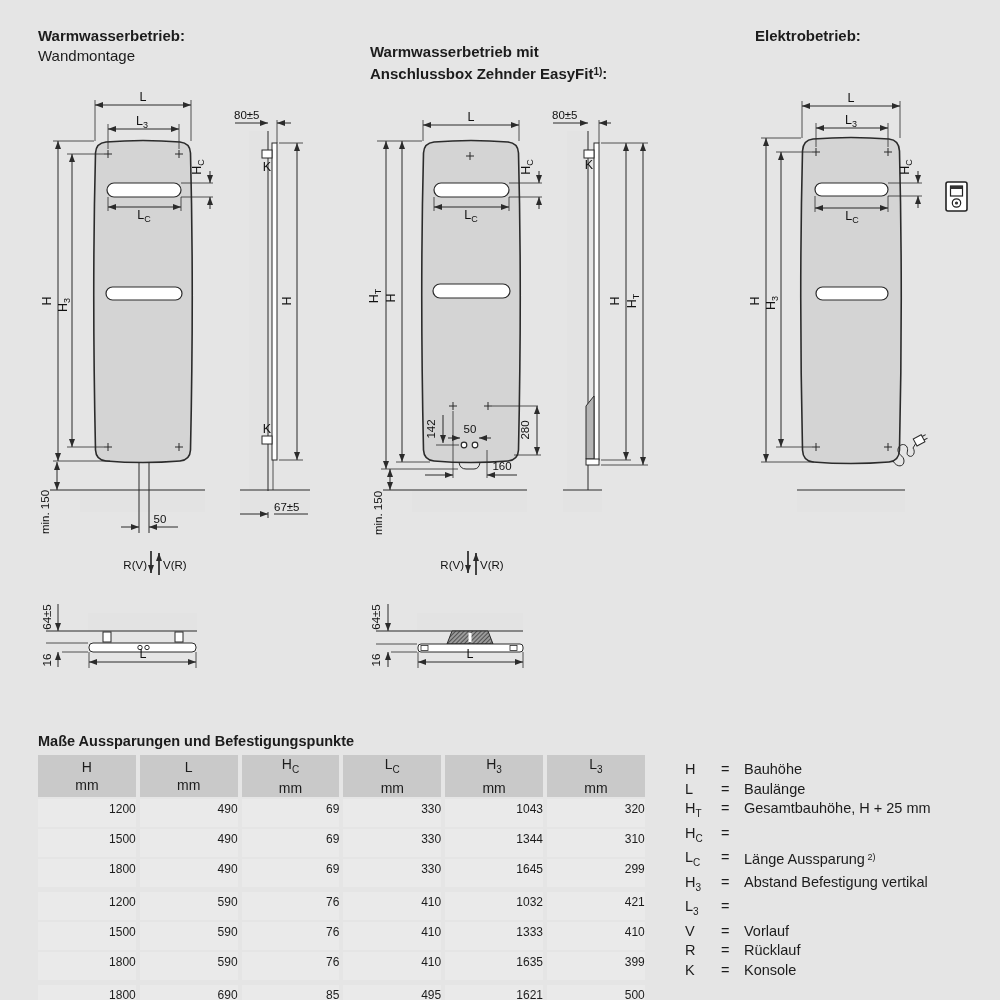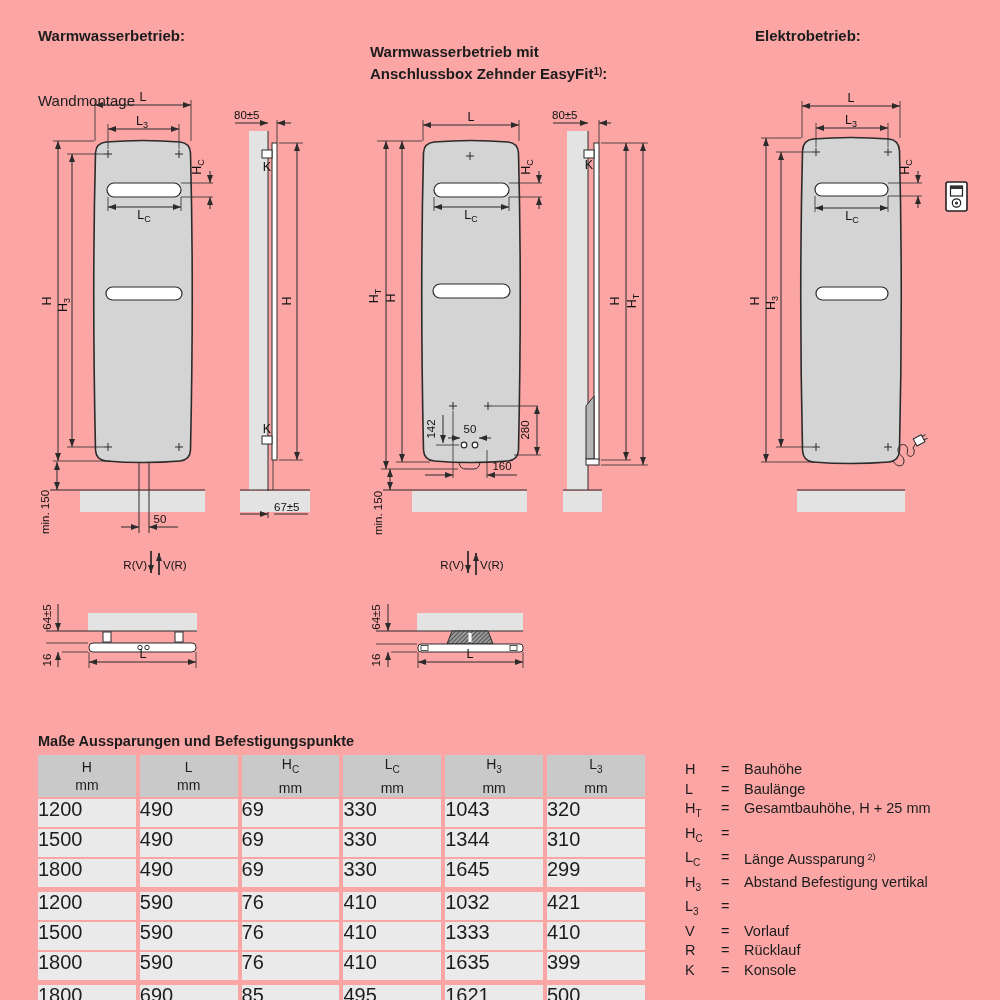--- a/index.html
+++ b/index.html
@@ -1,20 +1,20 @@
 <!DOCTYPE html>
 <html><head>
 <meta charset="utf-8">
 <style>
   html,body{margin:0;padding:0;background:#fff;}
-  #page{position:relative;width:1000px;height:1000px;background:#fca5a5;
+  #page{position:relative;width:1000px;height:1000px;background:#e5e5e5;
         font-family:"Liberation Sans",sans-serif;color:#1c1c1c;overflow:hidden;}
   .abs{position:absolute;}
   .sect-title{font-size:15px;font-weight:bold;line-height:20px;white-space:nowrap;}
-  .sect-sub{font-size:15px;font-weight:normal;line-height:20px;white-space:nowrap;margin-top:45px;}
+  .sect-sub{font-size:15px;font-weight:normal;line-height:20px;white-space:nowrap;}
   .sect-title sup, .t2sup{font-size:10px;vertical-align:4px;}
   
   svg{position:absolute;overflow:visible;}
   .dl{stroke:#2b2b2b;stroke-width:1;fill:none;}
   .xl{stroke:#2b2b2b;stroke-width:0.8;fill:none;}
   .body{fill:#d4d4d4;stroke:#2b2b2b;stroke-width:1.6;}
   .slot{fill:#ffffff;stroke:#2b2b2b;stroke-width:1.2;}
   .wall{fill:#e3e3e3;stroke:none;}
   .floor{fill:#e3e3e3;stroke:none;}
   .panel{fill:#ffffff;stroke:#2b2b2b;stroke-width:1;}
@@ -27,21 +27,21 @@
   
   #table-title{font-size:14.5px;}
   #spec-table{width:607px;}
   .thead,.trow{display:grid;grid-template-columns:repeat(6,97.8px);column-gap:4px;}
   .thcell{background:#c9c9c9;height:42px;text-align:center;font-size:14px;
           display:flex;flex-direction:column;justify-content:center;line-height:18px;}
   .thcell sub{font-size:10px;}
   .trow{margin-top:2px;}
   .trow.tgroup{margin-top:5px;}
   .thead{margin-bottom:1px;}
-  .tcell{background:#eaeaea;height:28px;line-height:20px;text-align:left;font-size:20px;}
+  .tcell{background:#eaeaea;height:28px;line-height:20px;text-align:right;font-size:12px;}
   
   #legend{width:316px;font-size:14.5px;}
   .lrow{display:grid;grid-template-columns:36px 23px auto;line-height:19.6px;white-space:nowrap;}
   .lrow sub{font-size:10px;}
   .lrow sup{font-size:9px;vertical-align:4px;}
 </style>
 </head>
 <body>
 
 <div id="page">

